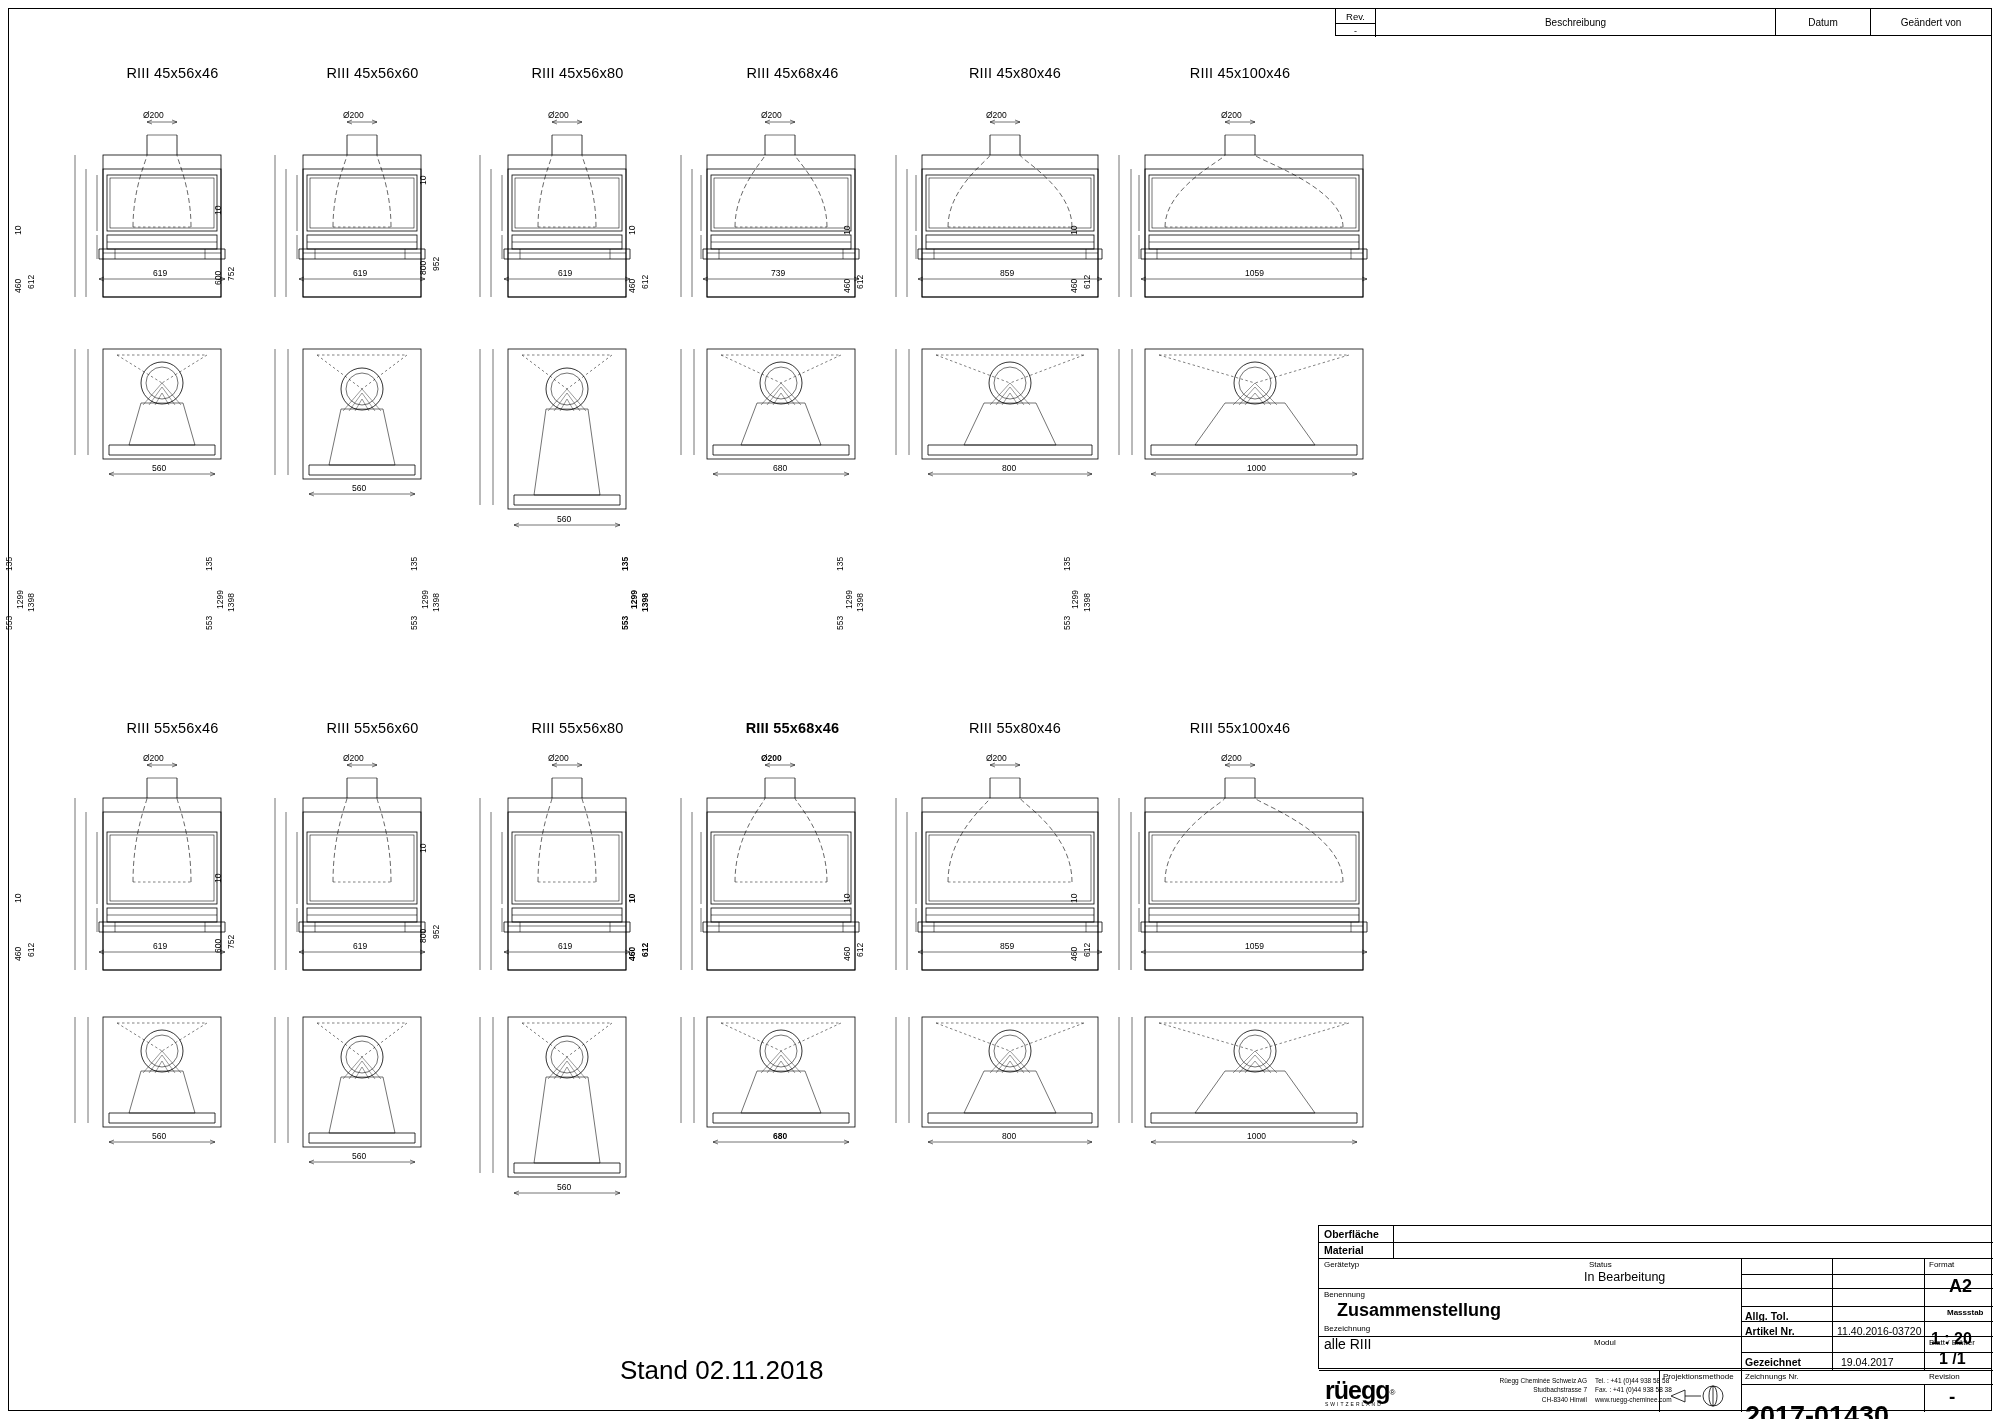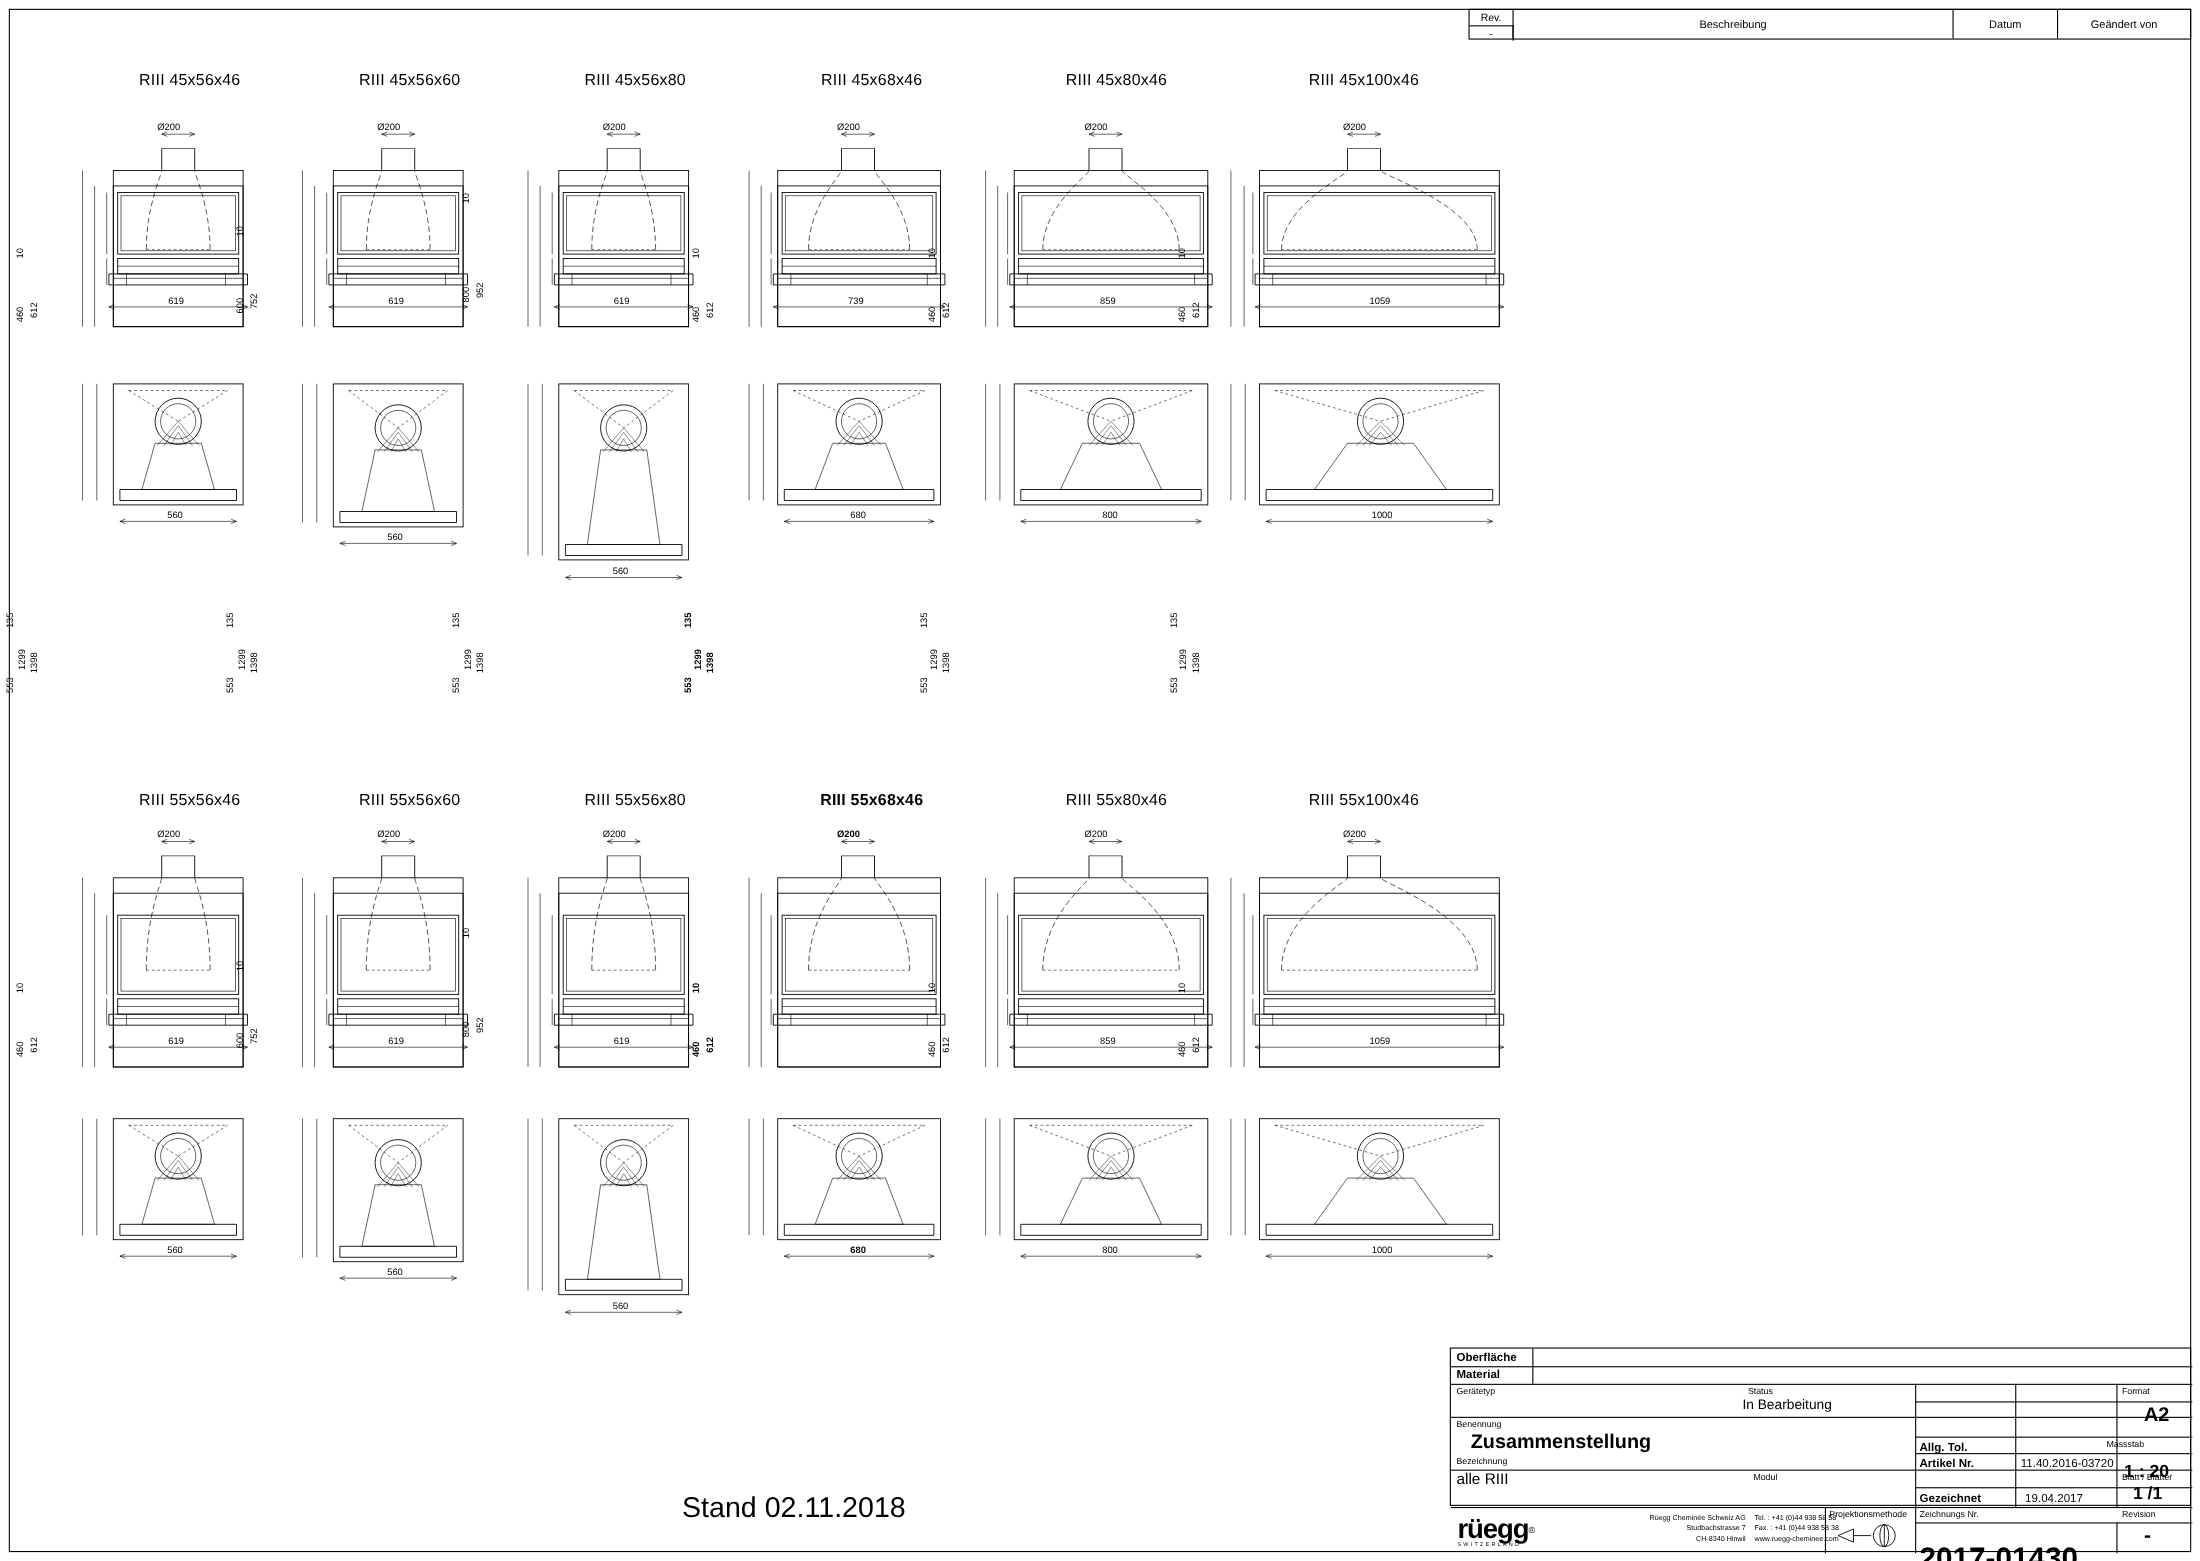--- a/index.html
+++ b/index.html
@@ -761,21 +761,21 @@
 
     <div class="lbl" style="left:5px;top:64px;">Benennung</div>
     <div style="position:absolute;left:18px;top:74px;font-size:18px;font-weight:bold;">Zusammenstellung</div>
 
     <div class="lbl" style="left:5px;top:98px;">Bezeichnung</div>
     <div style="position:absolute;left:5px;top:110px;font-size:14px;">alle RIII</div>
     <div class="lbl" style="left:275px;top:112px;">Modul</div>
 
     <div class="lbl" style="left:610px;top:34px;">Format</div>
     <div style="position:absolute;left:630px;top:50px;font-size:18px;font-weight:bold;">A2</div>
-    <div class="lbl" style="left:596px;top:82px;">Massstab</div>
+    <div class="lbl" style="left:628px;top:82px;font-weight:bold;">Massstab</div>
     <div style="position:absolute;left:612px;top:104px;font-size:16px;font-weight:bold;">1 : 20</div>
 
     <div class="lblb" style="left:426px;top:84px;">Allg. Tol.</div>
     <div class="lblb" style="left:426px;top:99px;">Artikel Nr.</div>
     <div style="position:absolute;left:518px;top:99px;font-size:10.5px;">11.40.2016-03720</div>
     <div class="lblb" style="left:426px;top:130px;">Gezeichnet</div>
     <div style="position:absolute;left:522px;top:130px;font-size:10.5px;">19.04.2017</div>
     <div class="lbl" style="left:610px;top:112px;">Blatt / Blätter</div>
     <div style="position:absolute;left:620px;top:124px;font-size:16px;font-weight:bold;">1 /1</div>
 

